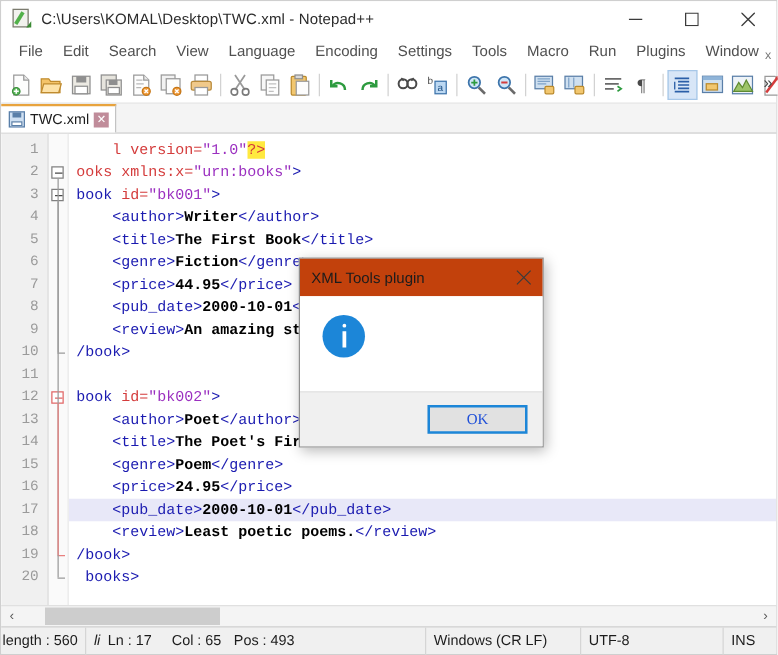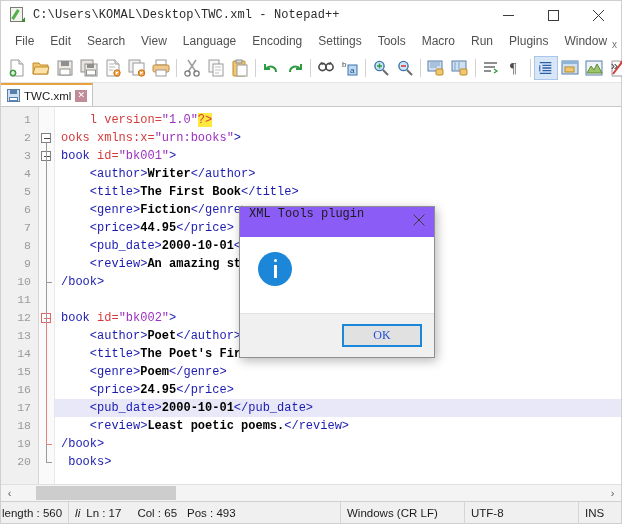--- a/index.html
+++ b/index.html
@@ -19,21 +19,20 @@
   }
 
   
   .titlebar {
     height: 28px;
     display: flex;
     align-items: center;
     background: #ffffff;
     flex: 0 0 auto;
     position: relative;
-    font-family: Liberation Mono, monospace;
   }
   .app-icon {
     width: 16px; height: 16px;
     margin: 0 8px 0 8px;
     position: relative;
     flex: 0 0 auto;
   }
   .app-icon .pg {
     position: absolute; left: 1px; top: 0;
     width: 13px; height: 15px;
@@ -303,25 +302,24 @@
     background: #ffffff;
     border: 1px solid #8f8f8f;
     box-shadow: 2px 3px 10px rgba(0,0,0,.28);
     display: flex;
     flex-direction: column;
     z-index: 20;
   }
   .dlg-title {
     height: 30px;
     display: flex;
-    align-items: flex-start;
-    background: #8b5cf6;
+    align-items: center;
+    background: #c2410c;
     padding-left: 9px;
     flex: 0 0 auto;
-    font-family: Liberation Mono, monospace;
   }
   .dlg-title-text {
     font-size: 12px; color: #1c1c1c;
     flex: 1 1 auto;
     white-space: nowrap;
   }
   .dlg-close {
     width: 30px; height: 26px;
     display: flex; align-items: center; justify-content: center;
     color: #3b3b3b;

